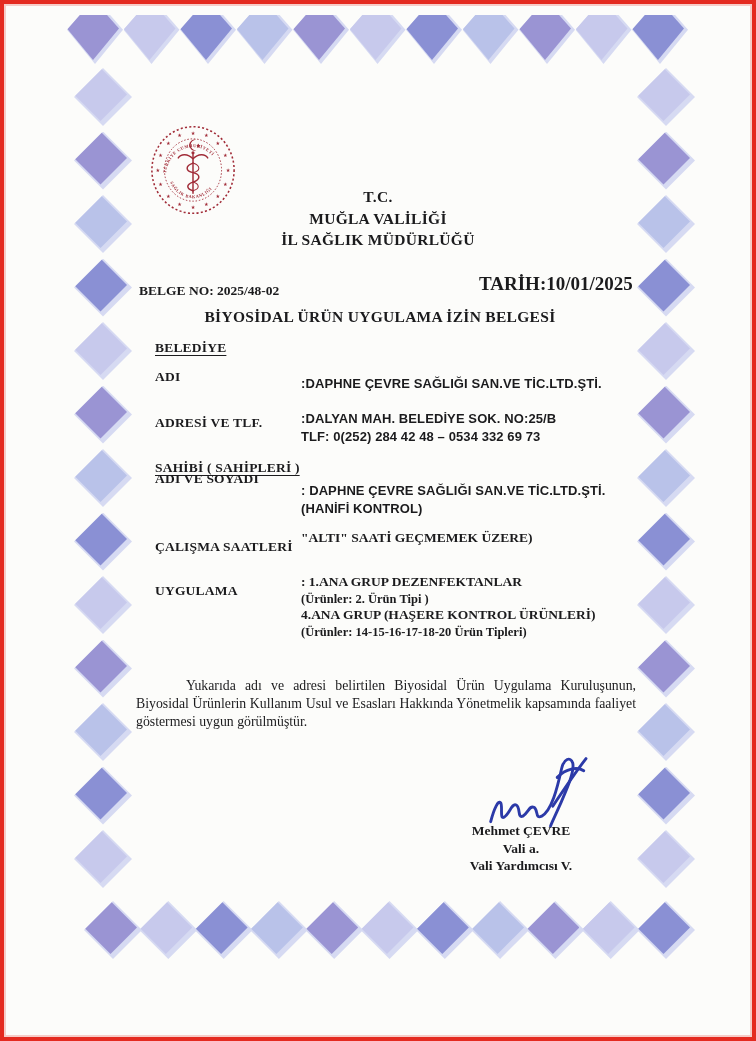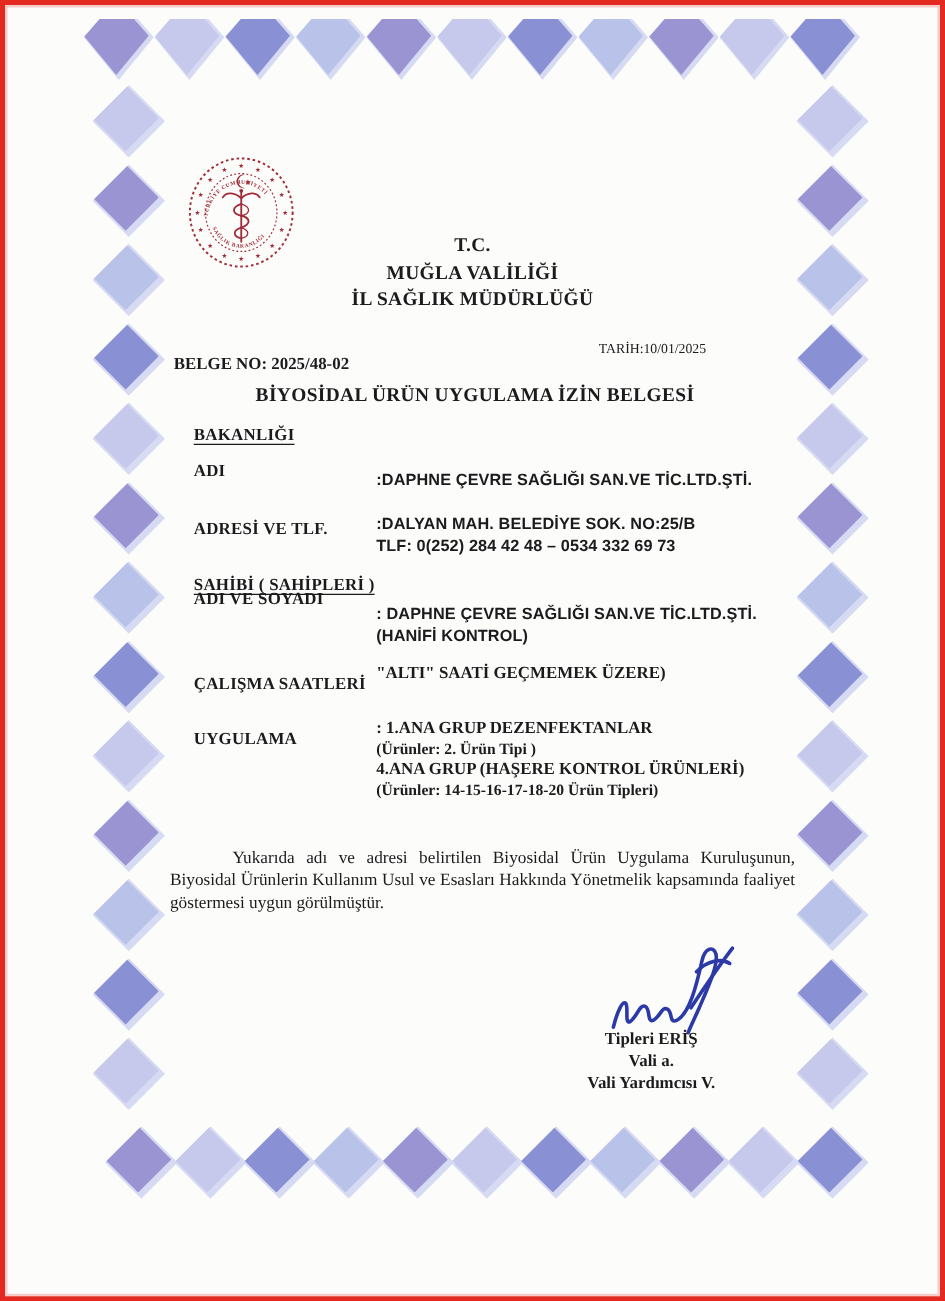--- a/index.html
+++ b/index.html
@@ -21,21 +21,21 @@
          clip-path:polygon(50% 0,100% 50%,50% 100%,0 50%); }
   .gem { position:absolute; width:56px; height:49px;
          clip-path:polygon(23% 0,77% 0,100% 30%,50% 100%,0 30%); }
   .gem-in { position:absolute; left:0; top:0; width:52px; height:45px;
          clip-path:polygon(23% 0,77% 0,100% 30%,50% 100%,0 30%); }
   
   .abs { position:absolute; }
   .hdr { left:0; right:0; top:186px; text-align:center; font-weight:bold;
          font-size:15.5px; line-height:21.5px; letter-spacing:0.3px; }
   .belge-no { left:139px; top:283px; font-size:13.5px; font-weight:bold; }
-  .tarih    { left:479px; top:273px; font-size:11px; font-weight:normal; }
+  .tarih    { left:479px; top:273px; font-size:19px; font-weight:bold; }
   .doc-title{ left:138px; width:484px; top:308px; text-align:center;
               font-weight:bold; font-size:15.5px; letter-spacing:0.3px; }
   .lbl  { position:absolute; left:155px; font-size:13.5px; font-weight:bold; letter-spacing:0.2px; }
   .lbl.u{ text-decoration:underline; text-underline-offset:3px; }
   .val  { position:absolute; left:301px; width:330px; font-size:13.5px; font-weight:bold; }
   .val.sans { font-family:"Liberation Sans", sans-serif; font-size:13px; letter-spacing:0.1px; }
   .val div { white-space:nowrap; }
   .body-par { left:136px; top:677px; width:500px; font-size:13.8px;
               line-height:18px; text-align:justify; text-indent:50px; font-weight:normal; }
   .sig-img { left:483px; top:753px; width:124px; height:82px; }
@@ -248,21 +248,21 @@
     <div>T.C.</div>
     <div>MUĞLA VALİLİĞİ</div>
     <div>İL SAĞLIK MÜDÜRLÜĞÜ</div>
   </div>
 
   <div class="abs belge-no">BELGE NO: 2025/48-02</div>
   <div class="abs tarih">TARİH:10/01/2025</div>
 
   <div class="abs doc-title">BİYOSİDAL ÜRÜN UYGULAMA İZİN BELGESİ</div>
 
-  <div class="lbl u" style="top:340px;">BAKANLIĞI</div>
+  <div class="lbl u" style="top:340px;">BELEDİYE</div>
 
   <div class="lbl" style="top:369px;">ADI</div>
   <div class="val sans" style="top:376px;">:DAPHNE ÇEVRE SAĞLIĞI SAN.VE TİC.LTD.ŞTİ.</div>
 
   <div class="lbl" style="top:415px;">ADRESİ VE TLF.</div>
   <div class="val sans" style="top:410px; line-height:17.5px;">
     <div>:DALYAN MAH. BELEDİYE SOK. NO:25/B</div>
     <div>TLF: 0(252) 284 42 48 – 0534 332 69 73</div>
   </div>
 
@@ -290,18 +290,18 @@
   <div class="abs body-par">Yukarıda adı ve adresi belirtilen Biyosidal Ürün Uygulama Kuruluşunun, Biyosidal Ürünlerin Kullanım Usul ve Esasları Hakkında Yönetmelik kapsamında faaliyet göstermesi uygun görülmüştür.</div>
 
   <svg class="abs sig-img" viewBox="0 0 110 74">
     <g fill="none" stroke="#2c3aa8" stroke-width="2.6" stroke-linecap="round" stroke-linejoin="round">
       <path d="M 6,62 C 9,50 13,42 15,45 C 17,48 14,60 18,58 C 23,55 25,45 29,47 C 33,49 30,59 35,57 C 40,54 41,47 45,49 C 49,51 46,60 52,57 C 61,52 66,32 70,14 C 72,5 78,3 80,9 C 82,17 74,34 68,48 C 64,57 61,63 60,66"></path>
       <path d="M 92,5 C 82,18 70,36 62,48"></path>
       <path d="M 66,22 C 74,14 84,12 90,16"></path>
     </g>
   </svg>
   <div class="abs sig-block">
-    <div>Tipleri ERİŞ</div>
+    <div>Mehmet ÇEVRE</div>
     <div>Vali a.</div>
     <div>Vali Yardımcısı V.</div>
   </div>
 
 </div>
 
 </body></html>

